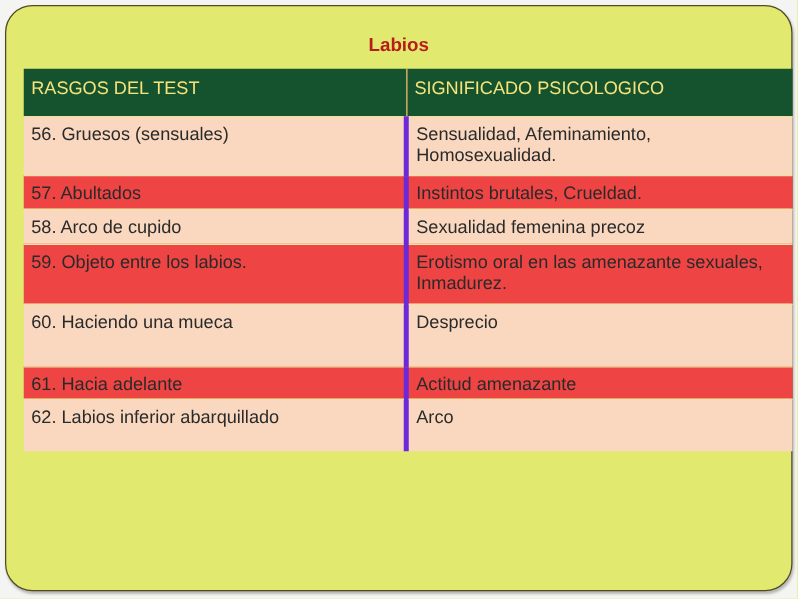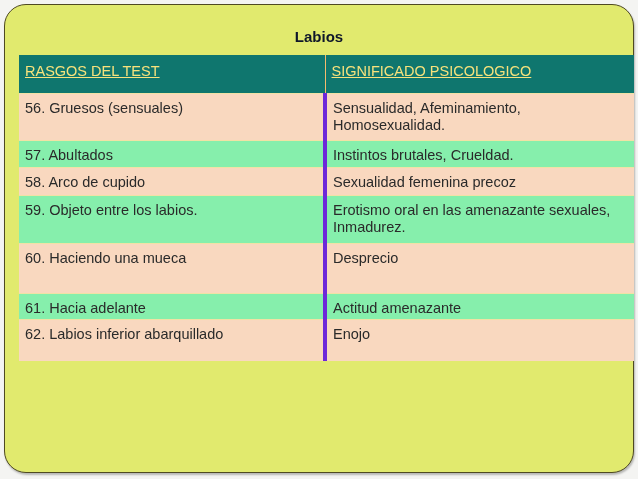--- a/index.html
+++ b/index.html
@@ -7,42 +7,42 @@
     width: 638px; height: 479px; background: #f4f4f2; position: relative; overflow: hidden;
     font-family: "Liberation Sans", sans-serif;
   }
   .panel {
     position: absolute; left: 4px; top: 4px; width: 628px; height: 467px;
     background: #e1ea6e; border: 1.5px solid #4f4a22; border-radius: 22px;
     box-shadow: 1px 2px 2px rgba(0,0,0,0.25);
   }
   .title {
     position: absolute; left: 0; right: 0; top: 23px; text-align: center;
-    font-weight: bold; font-size: 15px; color: #0f172a;
+    font-weight: bold; font-size: 15px; color: #b91c1c;
   }
   table {
     position: absolute; left: 14px; top: 50px; width: 615px;
     border-collapse: collapse; table-layout: fixed;
   }
   col.c1 { width: 306px; }
   col.c2 { width: 309px; }
   th {
-    background: #0f766e; color: #f7e27c; font-weight: normal; text-align: left;
+    background: #14532d; color: #f7e27c; font-weight: normal; text-align: left;
     font-size: 14.5px; height: 38px; padding: 0 6px; vertical-align: top; padding-top: 8px;
-    box-sizing: border-box; border-right: 1px solid #f5bb6e; text-decoration: underline;
+    box-sizing: border-box; border-right: 1px solid #f5bb6e;
   }
   th:last-child { border-right: none; }
   td {
     font-size: 14.5px; color: #2a2a2a; padding: 6px 6px 2px 6px; vertical-align: top;
     line-height: 17px; box-sizing: border-box;
     border-top: 1px solid #f1e2a5; border-right: 4px solid #6d28d9;
   }
   td:last-child { border-right: none; }
   tr.dark td { background: #f9d8bf; }
-  tr.light td { background: #86efac; }
+  tr.light td { background: #ef4444; }
 </style>
 </head>
 <body>
 
 <div class="panel">
   <div class="title">Labios</div>
   <table>
     <colgroup>
         <col class="c1">
         <col class="c2">
@@ -73,17 +73,17 @@
       <tr class="dark" style="height:50px">
         <td>60. Haciendo una mueca</td>
         <td>Desprecio</td>
       </tr>
       <tr class="light" style="height:26px">
         <td>61. Hacia adelante</td>
         <td>Actitud amenazante</td>
       </tr>
       <tr class="dark" style="height:42px">
         <td>62. Labios inferior abarquillado</td>
-        <td>Enojo</td>
+        <td>Arco</td>
       </tr>
     </tbody>
   </table>
 </div>
 
 </body></html>

